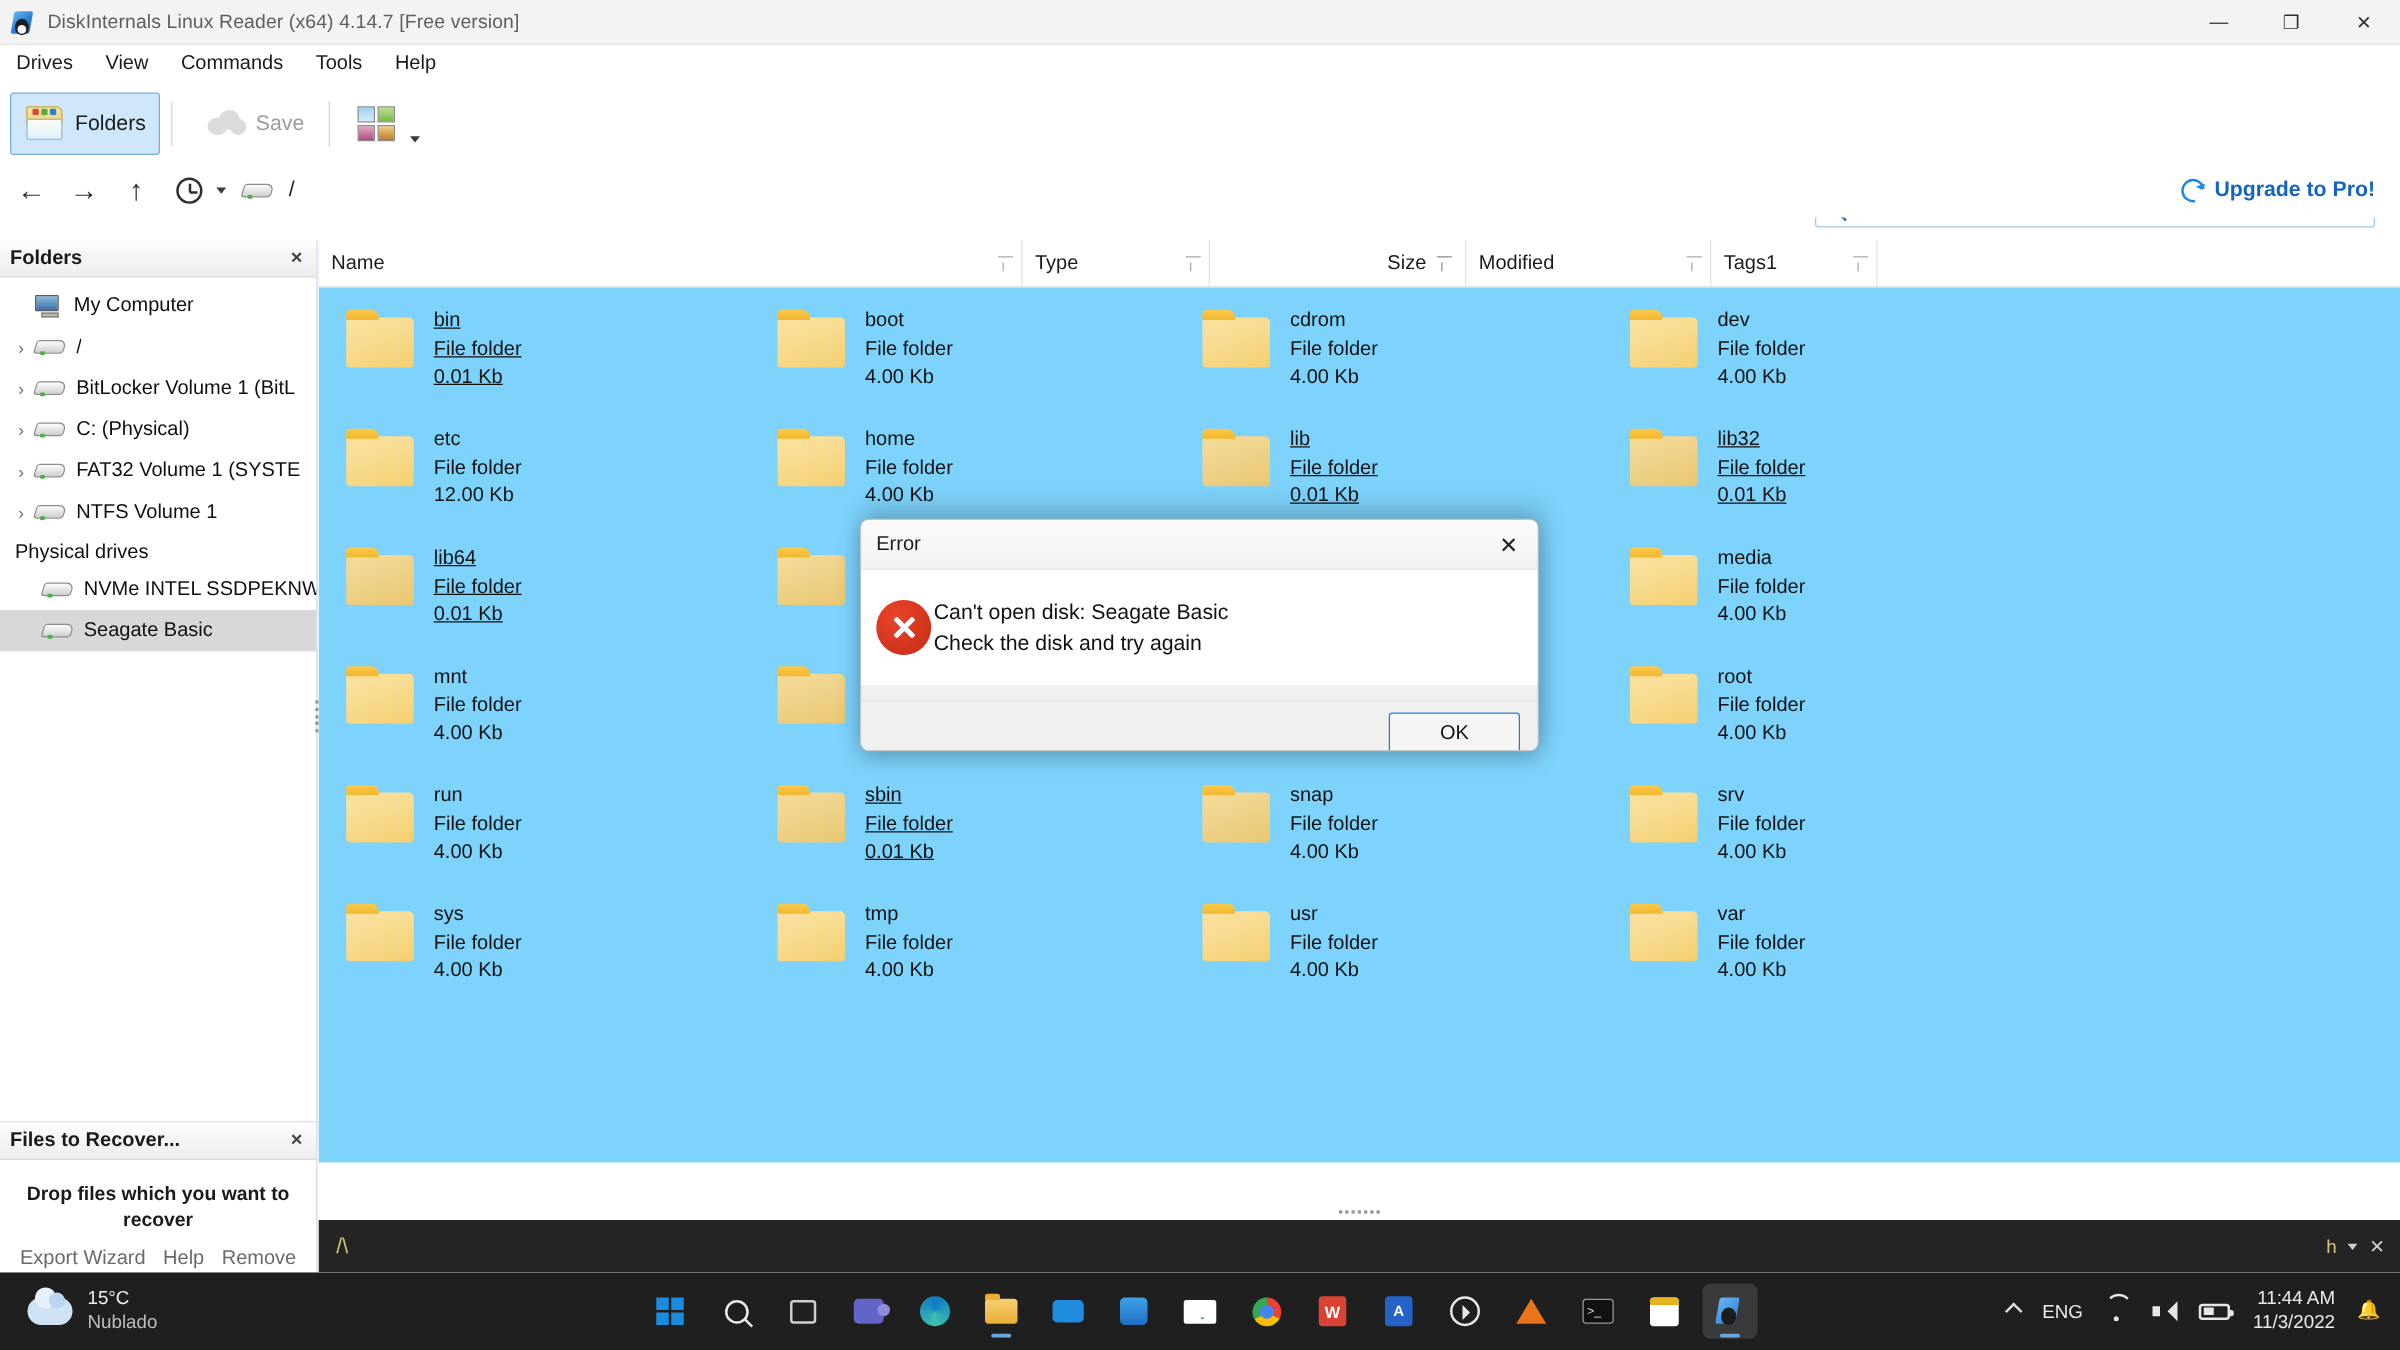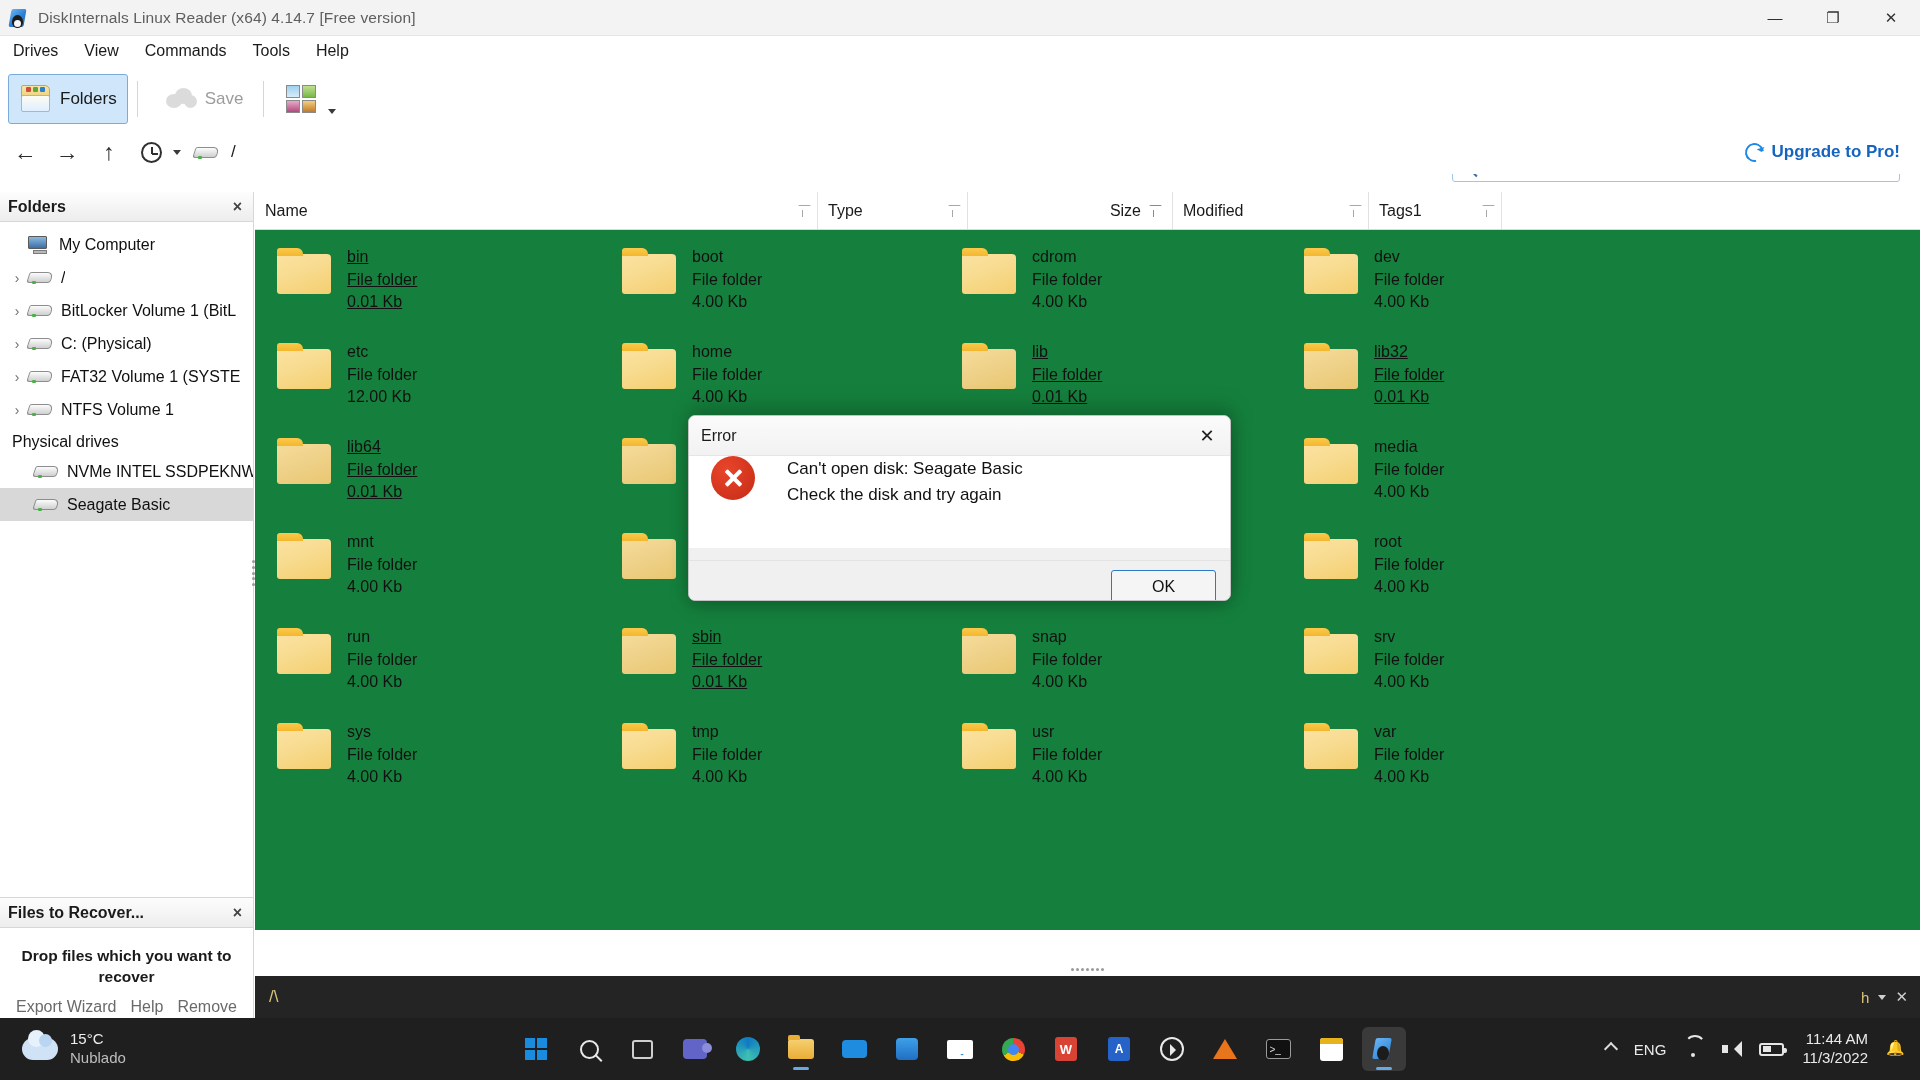--- a/index.html
+++ b/index.html
@@ -162,21 +162,21 @@
   }
   .recover-msg{ text-align:center; font-size:15.5px; color:#1a1a1a; padding:18px 14px 0; line-height:1.35;font-weight:bold; }
   .recover-actions{ display:flex; justify-content:center; gap:14px; margin-top:10px; font-size:16px; color:#6a6a6a;}
 
   
   .vsplit{ position:absolute; left:252px; top:560px; width:6px; height:26px;
     display:flex; flex-direction:column; justify-content:space-between; }
   .vsplit i{ display:block; width:3px; height:3px; background:#9a9a9a; border-radius:50%; }
 
   
-  .filearea{ position:absolute; left:255px; top:192px; right:0; bottom:150px; background:#15803d; }
+  .filearea{ position:absolute; left:255px; top:192px; right:0; bottom:150px; background:#7dd3fc; }
   .col-head{ display:flex; height:38px; border-bottom:1px solid #d9d9d9; background:#fff; }
   .col{ display:flex; align-items:center; font-size:16px; color:#1a1a1a; border-right:1px solid #e2e2e2;
     padding-left:10px; position:relative; }
   .col .filt{ margin-left:auto; margin-right:8px; opacity:.75; }
   .col.right-lbl{ justify-content:flex-end; padding-right:4px; }
   .col.right-lbl span.lbl{ margin-right:8px; }
   .funnel{ width:11px; height:12px; position:relative; display:inline-block;}
   .funnel:before{ content:""; position:absolute; top:0; left:0; width:11px; height:5px;
     border:1px solid #8a8a8a; border-bottom:none; clip-path:polygon(0 0,100% 0,62% 100%,38% 100%);}
   .funnel:after{ content:""; position:absolute; top:5px; left:4px; width:1.4px; height:7px; background:#8a8a8a;}
@@ -209,21 +209,21 @@
     background:#f0f0f0; border:1px solid #c3c3c3; border-radius:7px;
     box-shadow:0 5px 18px rgba(0,0,0,.25);
     overflow:hidden;
   }
   .dlg-title{
     height:40px; background:linear-gradient(#fbfbfb,#f2f2f2); border-bottom:1px solid #e6e6e6;
     display:flex; align-items:center; padding-left:12px; font-size:16px; color:#1a1a1a;
   }
   .dlg-close{ margin-left:auto; width:46px; height:40px; display:flex; align-items:center; justify-content:center;
     font-size:18px; color:#222; }
-  .dlg-body{ background:#fff; height:92px; display:flex; padding:0 22px; gap:32px; }
+  .dlg-body{ background:#fff; height:92px; display:flex; align-items:center; padding:0 12px; gap:2px; }
   .err-ico{ width:44px; height:44px; border-radius:50%;
     background:radial-gradient(circle at 35% 30%, #e8452b, #c52b14); position:relative; flex:none;}
   .err-ico:before,.err-ico:after{
     content:""; position:absolute; left:12px; top:20px; width:21px; height:4px; background:#fff; border-radius:1px;}
   .err-ico:before{ transform:rotate(45deg);} .err-ico:after{ transform:rotate(-45deg);}
   .err-text{ font-size:17px; color:#111; line-height:1.5; }
   .dlg-foot{ height:53px; display:flex; align-items:center; justify-content:flex-end; padding-right:14px;
     background:#f0f0f0; border-top:1px solid #e3e3e3;margin-top:12px;}
   .ok-btn{ width:105px; height:34px; border:1px solid #2a7ac9; background:#f5f5f5; border-radius:3px;
     font-size:16px; color:#111; display:flex; align-items:center; justify-content:center; }

